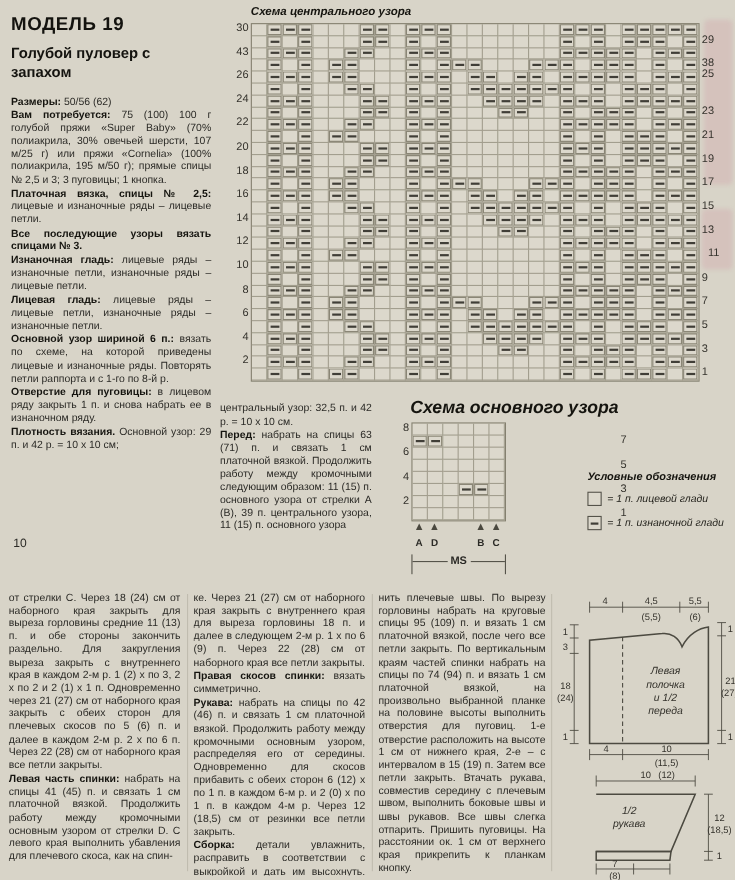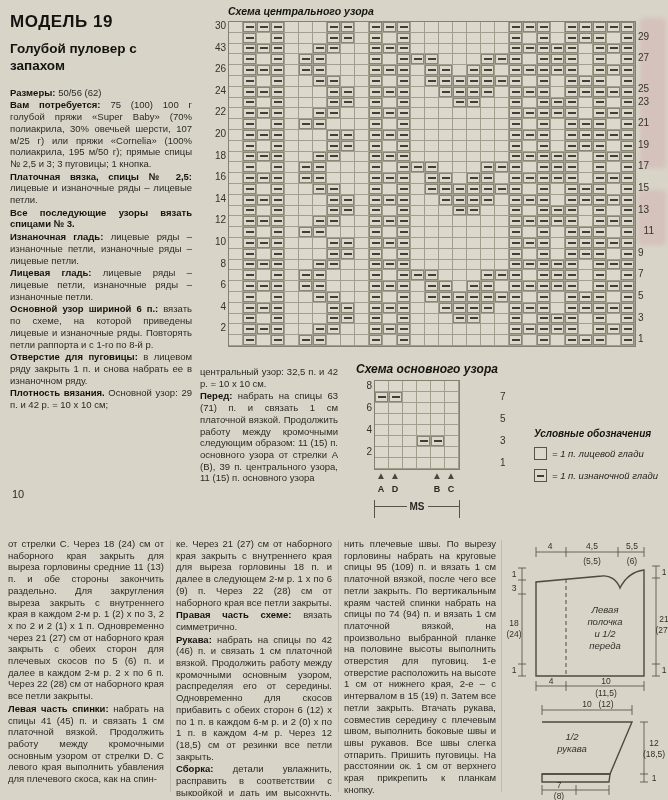--- a/index.html
+++ b/index.html
@@ -1934,22 +1934,22 @@
         <div class="kc-cell purl">
           <span class="dash"></span>
         </div>
         <div class="kc-cell"></div>
         <div class="kc-cell purl">
           <span class="dash"></span>
         </div>
       </div>
     <div class="nums-right">
         <span style="top: 10.8px; line-height: 10.8px;">29</span>
-        <span style="top: 32.4px; line-height: 10.8px;">27</span>
-        <span style="top: 63px; line-height: 10.8px;">25</span>
+        <span style="top: 32.4px; line-height: 10.8px;">38</span>
+        <span style="top: 42px; line-height: 10.8px;">25</span>
         <span style="top: 75.6px; line-height: 10.8px;">23</span>
         <span style="top: 97.2px; line-height: 10.8px;">21</span>
         <span style="top: 118.8px; line-height: 10.8px;">19</span>
         <span style="top: 140.4px; line-height: 10.8px;">17</span>
         <span style="top: 162px; line-height: 10.8px;">15</span>
         <span style="top: 183.6px; line-height: 10.8px;">13</span>
         <span style="top: 205.2px; line-height: 10.8px; text-align: right;">11</span>
         <span style="top: 226.8px; line-height: 10.8px;">9</span>
         <span style="top: 248.4px; line-height: 10.8px;">7</span>
         <span style="top: 270px; line-height: 10.8px;">5</span>
@@ -1958,21 +1958,21 @@
       </div>
   </div>
 </div>
 
 <div id="mid-col" class="textcol abs" style="left:200px;top:366px;width:138px;">
     <p class="para">центральный узор: 32,5 п. и 42 р. = 10 х 10 см.</p>
     <p class="para"><b>Перед: </b>набрать на спицы 63 (71) п. и связать 1 см платочной вязкой. Продолжить работу между кромочными следующим образом: 11 (15) п. основного узора от стрелки А (В), 39 п. центрального узора, 11 (15) п. основного узора</p>
   </div>
 
 <div class="abs" style="left:352px;top:362px;">
-  <div class="chart-title" style="font-size:12px;margin-left:4px;">Схема основного узора</div>
+  <div class="chart-title" style="font-size:16px;margin-left:21px;">Схема основного узора</div>
   <div style="margin-left:22px;margin-top:4px;">
     <div id="main-chart" class="kc-wrap">
       <div class="nums-left">
           <span style="top: 0px; line-height: 11px;">8</span>
           <span style="top: 22px; line-height: 11px;">6</span>
           <span style="top: 44px; line-height: 11px;">4</span>
           <span style="top: 66px; line-height: 11px;">2</span>
         </div>
       <div class="kc-grid" style="width: 84px; grid-template-columns: repeat(6, 14px); grid-auto-rows: 11px;">
           <div class="kc-cell"></div>
@@ -2078,21 +2078,21 @@
 <div class="colrule abs" style="left:170px;top:540px;height:252px;"></div>
 <div class="colrule abs" style="left:338px;top:540px;height:252px;"></div>
 <div class="colrule abs" style="left:501px;top:540px;height:252px;"></div>
 
 <div id="bcol1" class="textcol abs" style="left:8px;top:538px;width:156px;height:258px;overflow:hidden;">
     <p class="para">от стрелки С. Через 18 (24) см от наборного края закрыть для выреза горловины средние 11 (13) п. и обе стороны закончить раздельно. Для закругления выреза закрыть с внутреннего края в каждом 2-м р. 1 (2) х по 3, 2 х по 2 и 2 (1) х 1 п. Одновременно через 21 (27) см от наборного края закрыть с обеих сторон для плечевых скосов по 5 (6) п. и далее в каждом 2-м р. 2 х по 6 п. Через 22 (28) см от наборного края все петли закрыты.</p>
     <p class="para"><b>Левая часть спинки: </b>набрать на спицы 41 (45) п. и связать 1 см платочной вязкой. Продолжить работу между кромочными основным узором от стрелки D. С левого края выполнить убавления для плечевого скоса, как на спин-</p>
   </div>
 <div id="bcol2" class="textcol abs" style="left:176px;top:538px;width:156px;height:258px;overflow:hidden;">
     <p class="para">ке. Через 21 (27) см от наборного края закрыть с внутреннего края для выреза горловины 18 п. и далее в следующем 2-м р. 1 х по 6 (9) п. Через 22 (28) см от наборного края все петли закрыты.</p>
-    <p class="para"><b>Правая часть схеме: </b>вязать симметрично.</p>
+    <p class="para"><b>Правая скосов спинки: </b>вязать симметрично.</p>
     <p class="para"><b>Рукава: </b>набрать на спицы по 42 (46) п. и связать 1 см платочной вязкой. Продолжить работу между кромочными основным узором, распределяя его от середины. Одновременно для скосов прибавить с обеих сторон 6 (12) х по 1 п. в каждом 6-м р. и 2 (0) х по 1 п. в каждом 4-м р. Через 12 (18,5) см от резинки все петли закрыть.</p>
     <p class="para"><b>Сборка: </b>детали увлажнить, расправить в соответствии с выкройкой и дать им высохнуть. Выпол-</p>
   </div>
 <div id="bcol3" class="textcol abs" style="left:344px;top:538px;width:152px;height:258px;overflow:hidden;">
     <p class="para">нить плечевые швы. По вырезу горловины набрать на круговые спицы 95 (109) п. и вязать 1 см платочной вязкой, после чего все петли закрыть. По вертикальным краям частей спинки набрать на спицы по 74 (94) п. и вязать 1 см платочной вязкой, на произвольно выбранной планке на половине высоты выполнить отверстия для пуговиц. 1-е отверстие расположить на высоте 1 см от нижнего края, 2-е – с интервалом в 15 (19) п. Затем все петли закрыть. Втачать рукава, совместив середину с плечевым швом, выполнить боковые швы и швы рукавов. Все швы слегка отпарить. Пришить пуговицы. На расстоянии ок. 1 см от верхнего края прикрепить к планкам кнопку.</p>
   </div>
 
 <div class="abs" style="left:506px;top:538px;">
   <svg width="162" height="160" viewBox="0 0 162 160">
 

